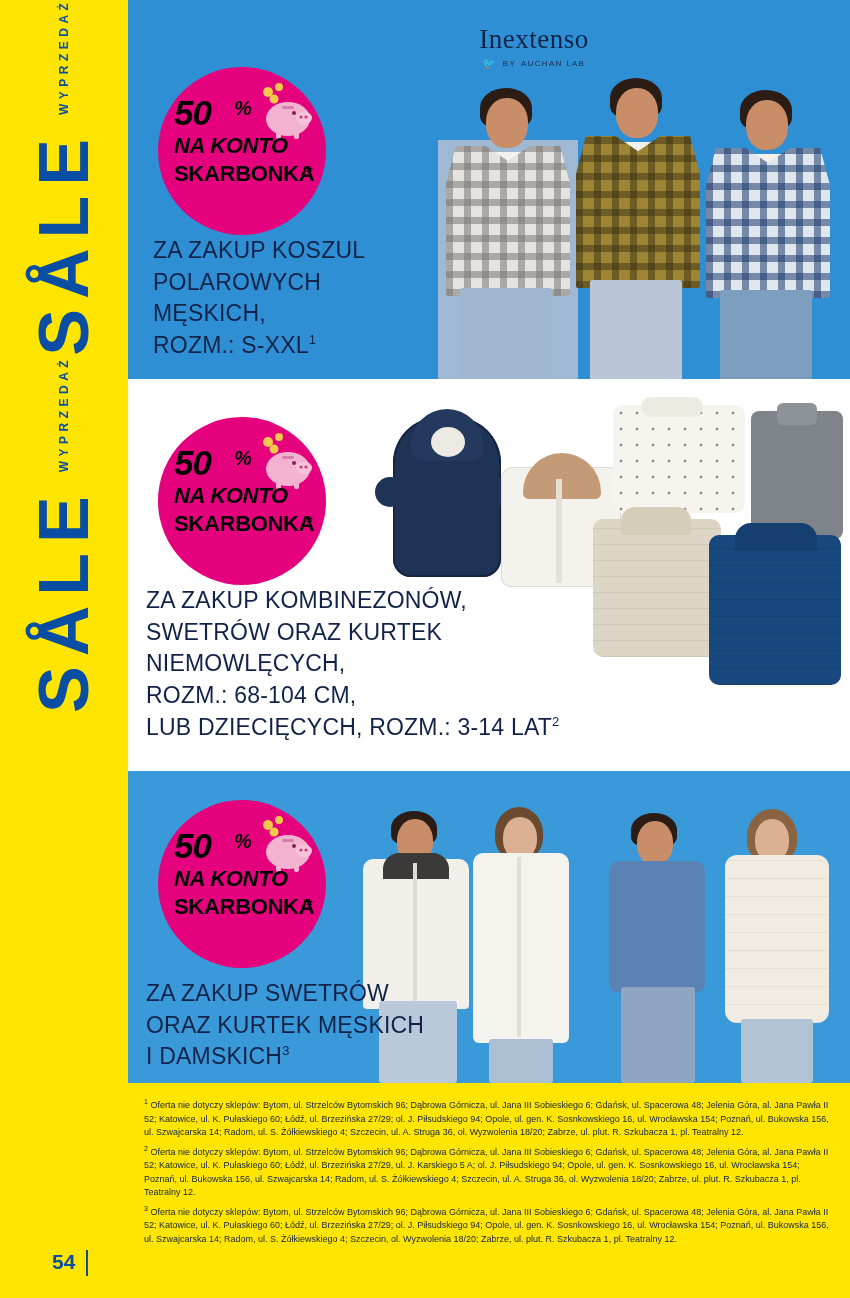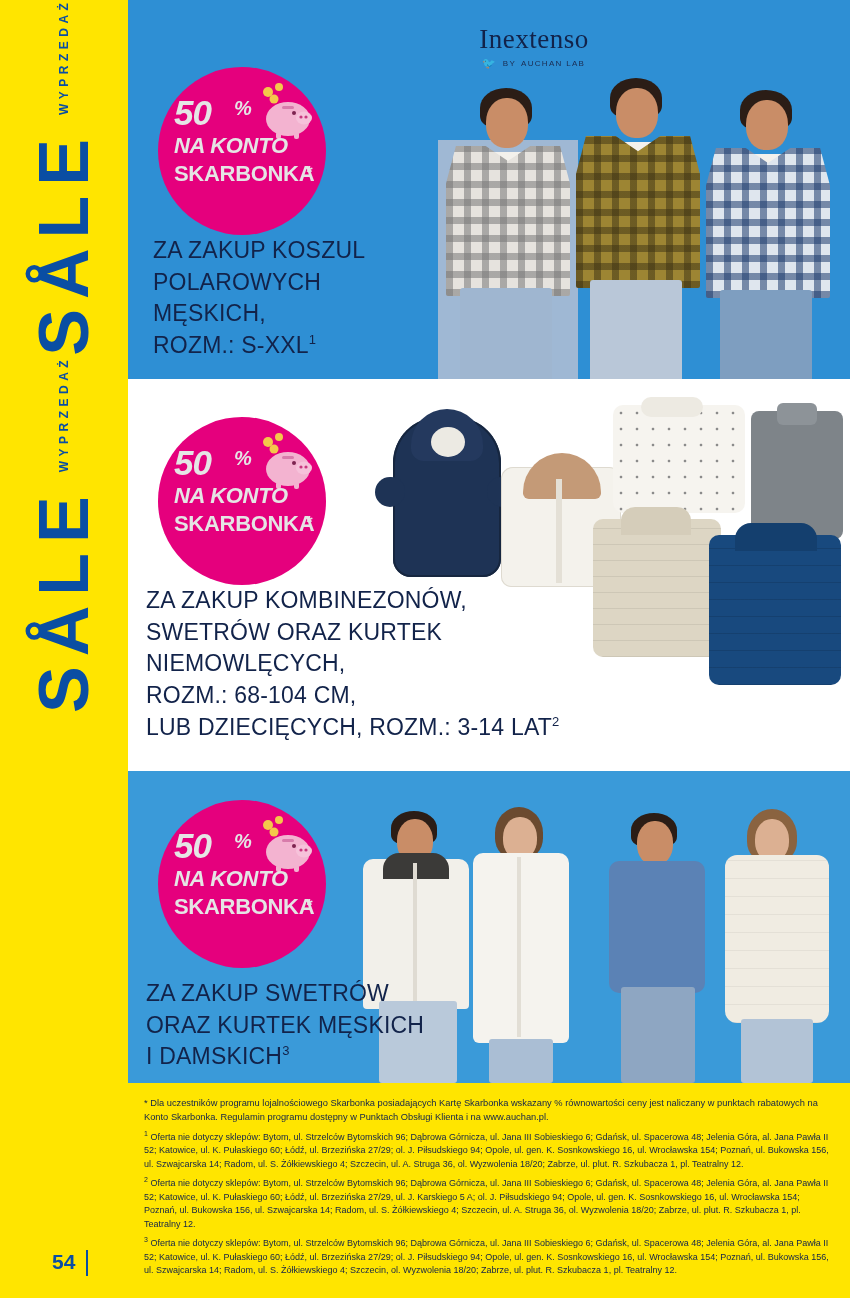--- a/index.html
+++ b/index.html
@@ -118,21 +118,21 @@
     gap: 5px;
   }
   .bird { font-size: 11px; line-height: 1; color: #12234a; }
 
   
   .badge {
     position: absolute;
     width: 168px; height: 168px;
     border-radius: 50%;
     background: #e5007d;
-    color: #e5e5e5;
+    color: #000000;
     z-index: 10;
   }
   .badge-1 { left: 30px; top: 67px; }
   .badge-2 { left: 30px; top: 32px; }
   .badge-3 { left: 30px; top: 29px; }
 
   .badge-line1 {
     position: absolute;
     left: 16px; top: 26px;
     font-size: 35px;
@@ -417,21 +417,20 @@
       <span class="badge-star">*</span>
     </div>
 
     <div class="headline hl-3" style="top:194px; left:18px;margin-top:13px;">
       ZA ZAKUP SWETRÓW<br>ORAZ KURTEK MĘSKICH<br>I DAMSKICH<sup>3</sup>
     </div>
   </div>
 
   <div class="panel panel-4">
     <div class="notes">
-      <div class="note note-first">* Dla uczestników programu lojalnościowego Skarbonka posiadających Kartę Skarbonka wskazany % równowartości ceny jest naliczany w punktach rabatowych na Konto Skarbonka. Regulamin programu dostępny w Punktach Obsługi Klienta i na www.auchan.pl.</div>
       <div class="note">
         <sup>1</sup>
         <span>Oferta nie dotyczy sklepów: Bytom, ul. Strzelców Bytomskich 96; Dąbrowa Górnicza, ul. Jana III Sobieskiego 6; Gdańsk, ul. Spacerowa 48; Jelenia Góra, al. Jana Pawła II 52; Katowice, ul. K. Pułaskiego 60; Łódź, ul. Brzezińska 27/29; ol. J. Piłsudskiego 94; Opole, ul. gen. K. Sosnkowskiego 16, ul. Wrocławska 154; Poznań, ul. Bukowska 156, ul. Szwajcarska 14; Radom, ul. S. Żółkiewskiego 4; Szczecin, ul. A. Struga 36, ol. Wyzwolenia 18/20; Zabrze, ul. plut. R. Szkubacza 1, pl. Teatralny 12.</span>
       </div>
       <div class="note">
         <sup>2</sup>
         <span>Oferta nie dotyczy sklepów: Bytom, ul. Strzelców Bytomskich 96; Dąbrowa Górnicza, ul. Jana III Sobieskiego 6; Gdańsk, ul. Spacerowa 48; Jelenia Góra, al. Jana Pawła II 52; Katowice, ul. K. Pułaskiego 60; Łódź, ul. Brzezińska 27/29, ul. J. Karskiego 5 A; ol. J. Piłsudskiego 94; Opole, ul. gen. K. Sosnkowskiego 16, ul. Wrocławska 154; Poznań, ul. Bukowska 156, ul. Szwajcarska 14; Radom, ul. S. Żółkiewskiego 4; Szczecin, ul. A. Struga 36, ol. Wyzwolenia 18/20; Zabrze, ul. plut. R. Szkubacza 1, pl. Teatralny 12.</span>
       </div>
       <div class="note">
         <sup>3</sup>

